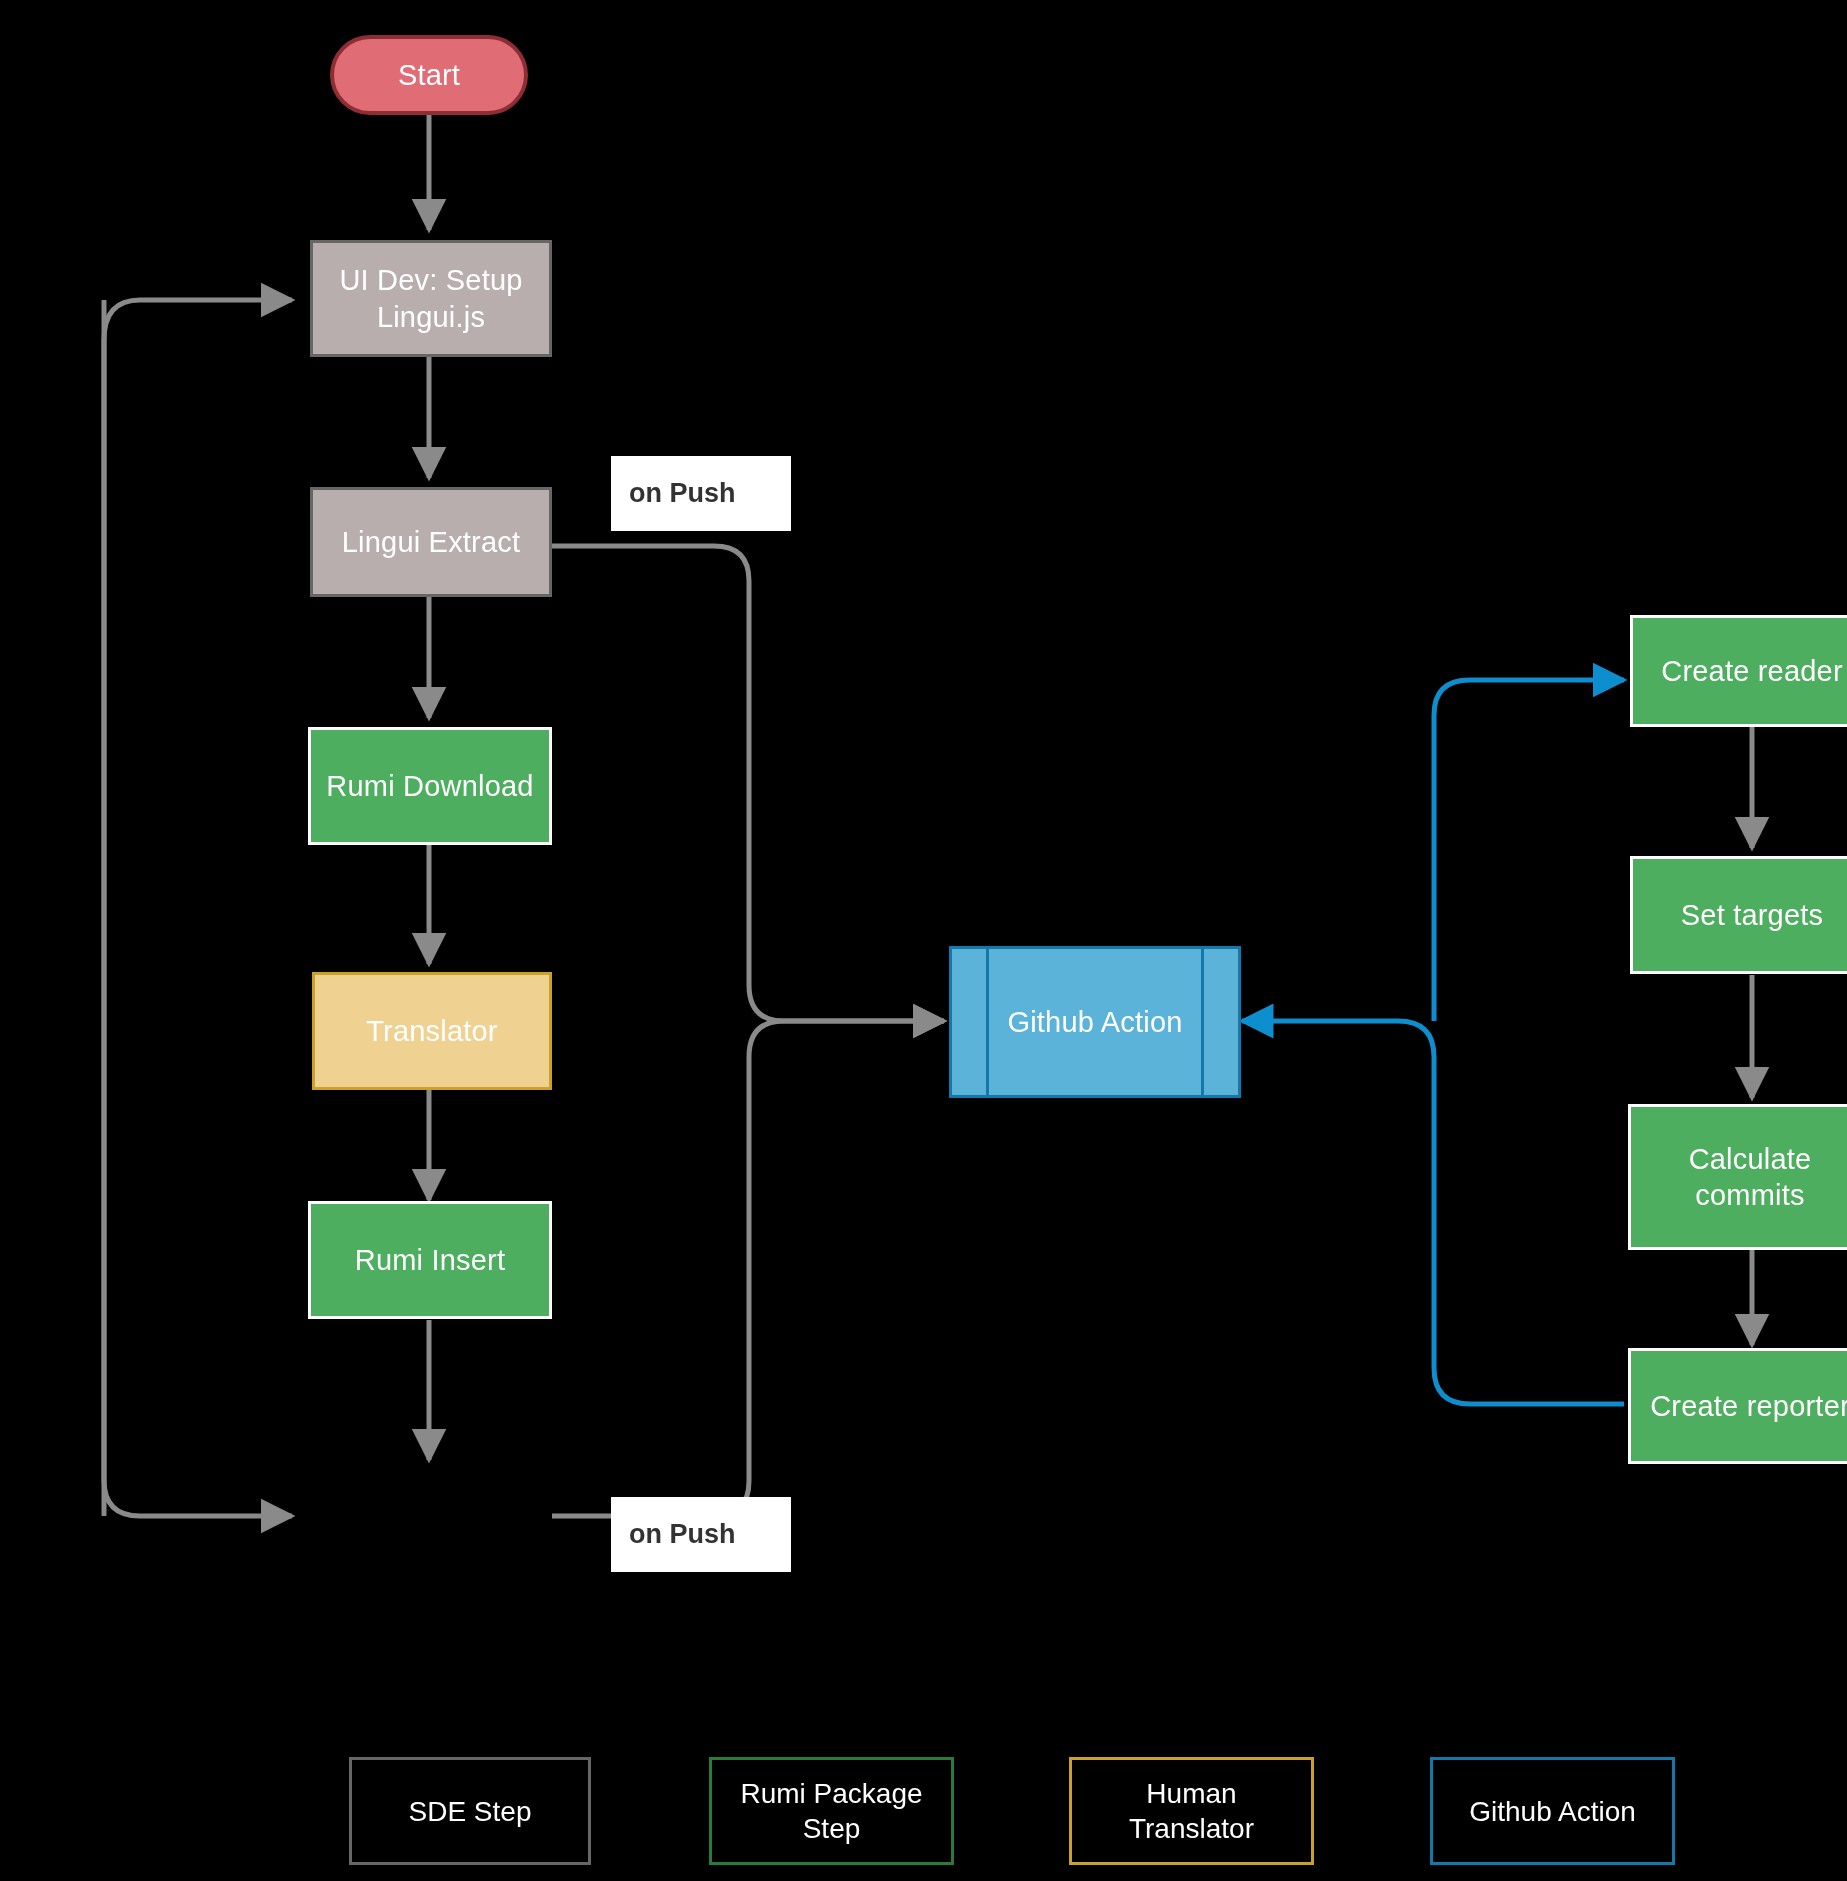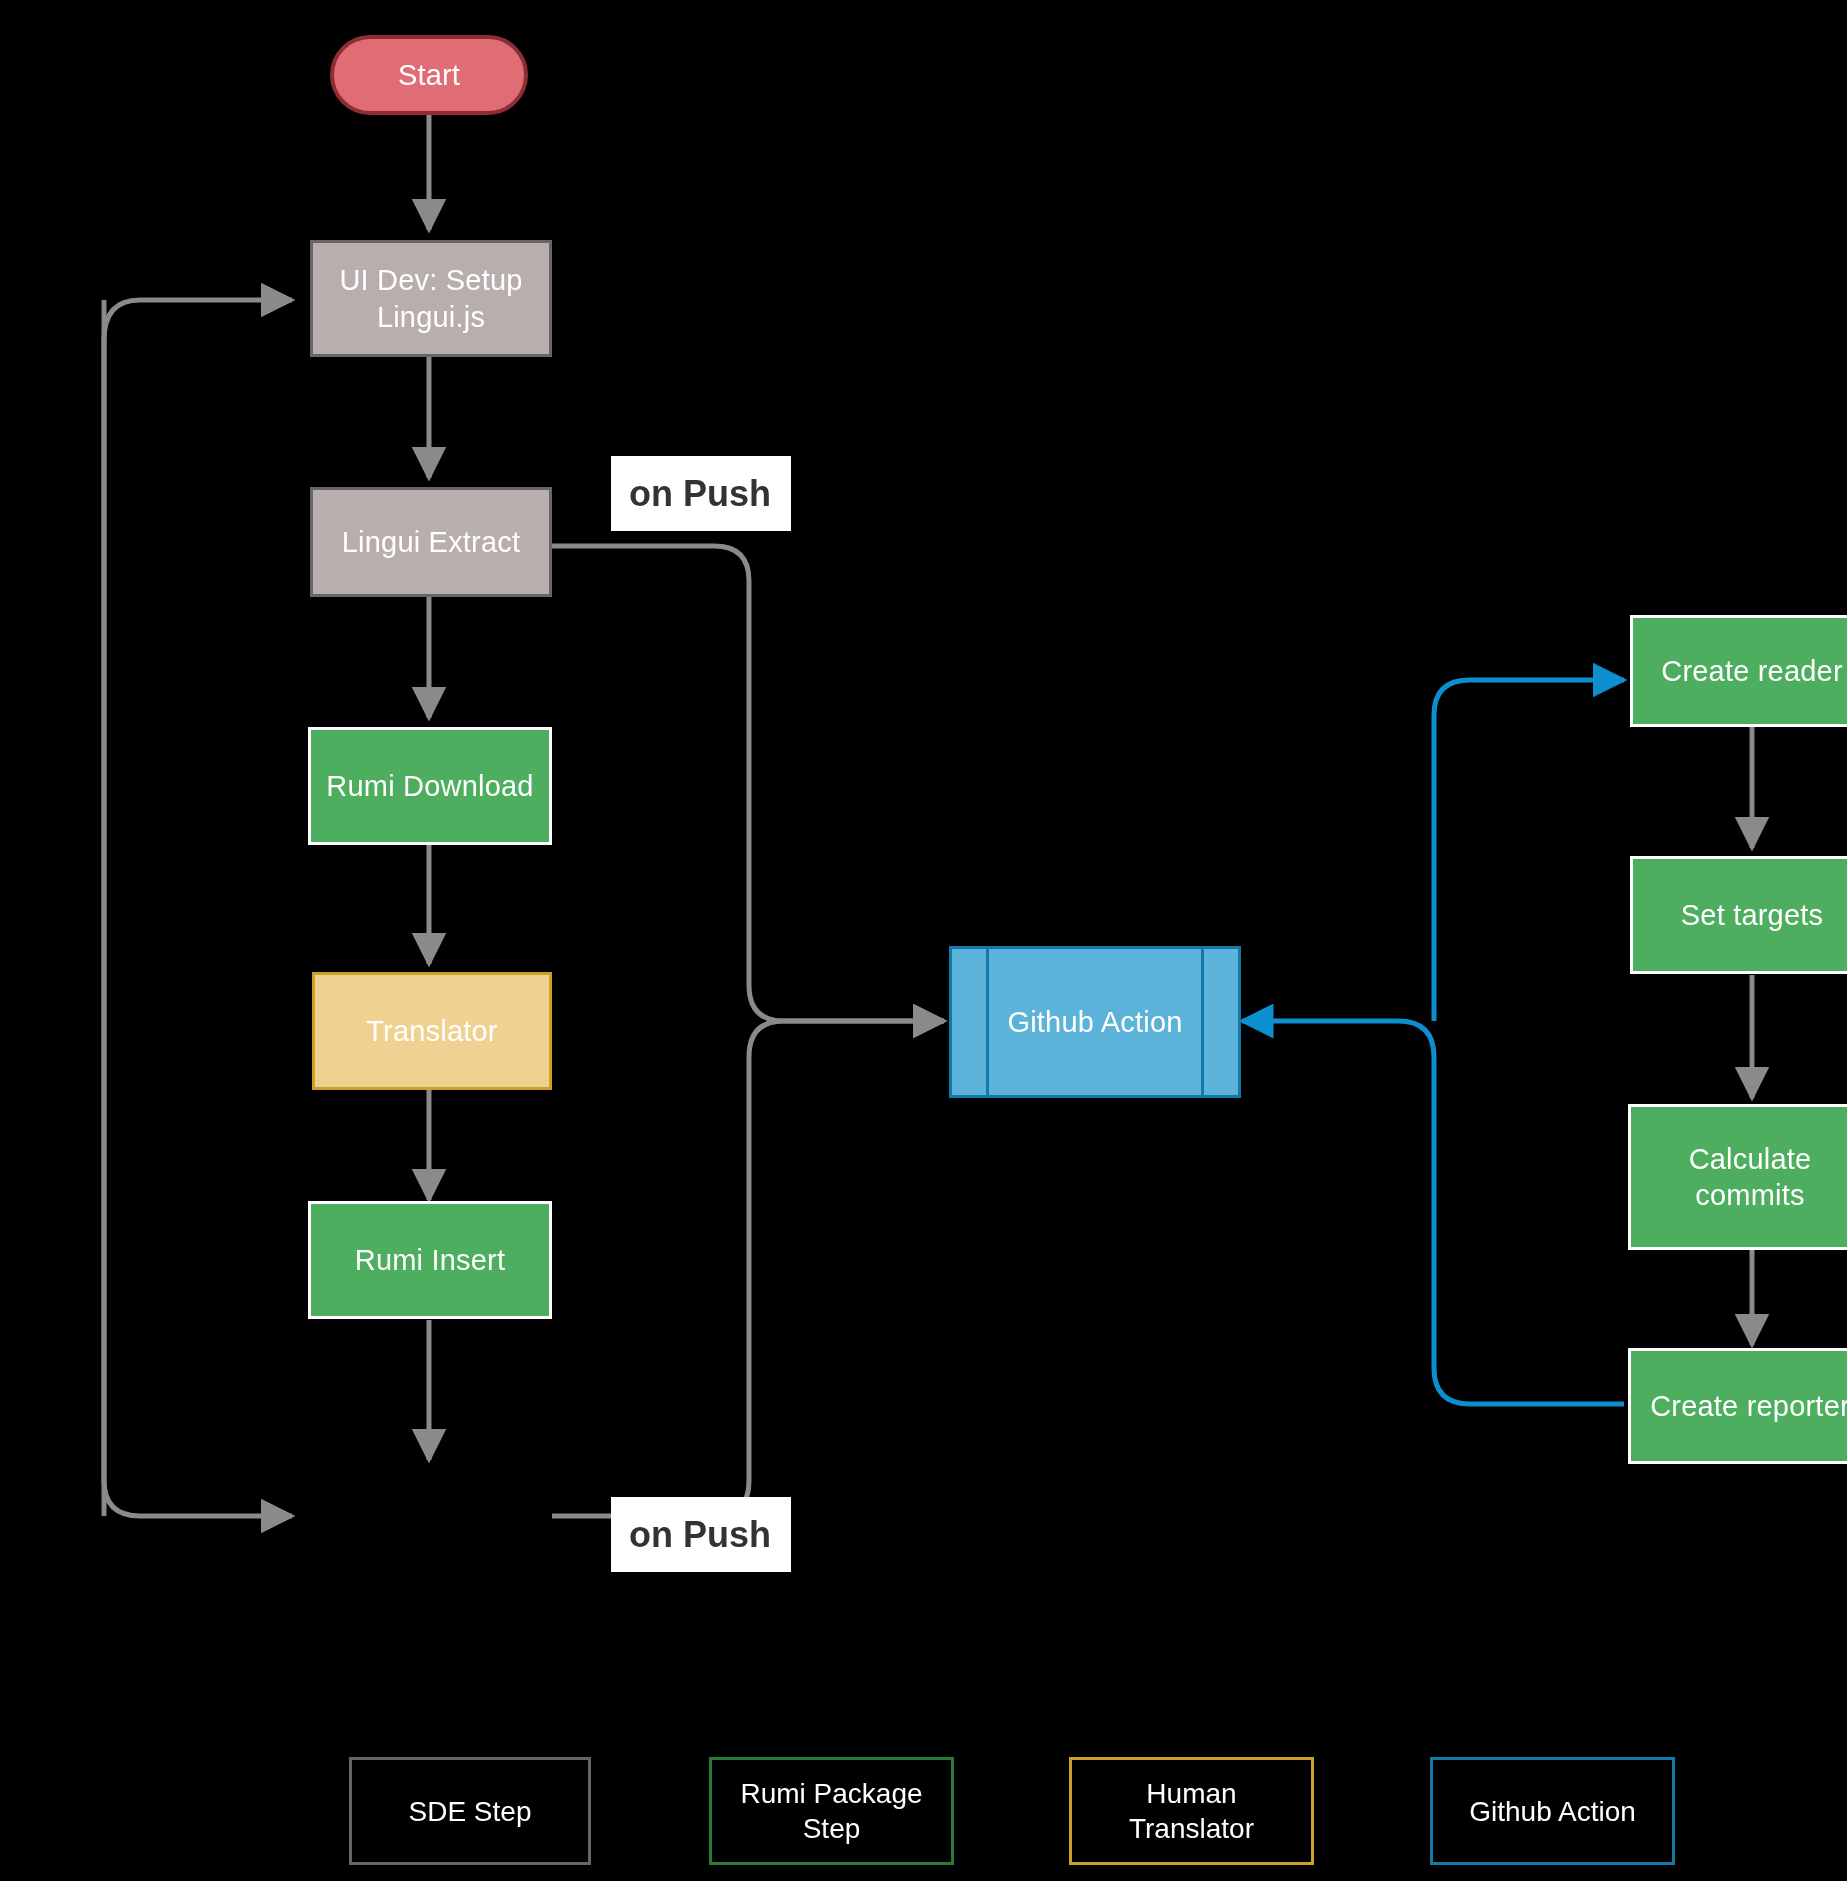--- a/index.html
+++ b/index.html
@@ -70,21 +70,21 @@
     bottom: 0;
     width: 3px;
     background: #1379ab;
   }
   .node.gha .bar.left  { left: 34px; }
   .node.gha .bar.right { right: 34px; }
   .edge-label {
     position: absolute;
     background: #ffffff;
     color: #333333;
-    font-size: 36px;
+    font-size: 27px;
     font-weight: bold;
     display: flex;
     align-items: center;
     padding-left: 18px;
     box-sizing: border-box;
     z-index: 4;
   }
   .legend-item {
     position: absolute;
     box-sizing: border-box;

